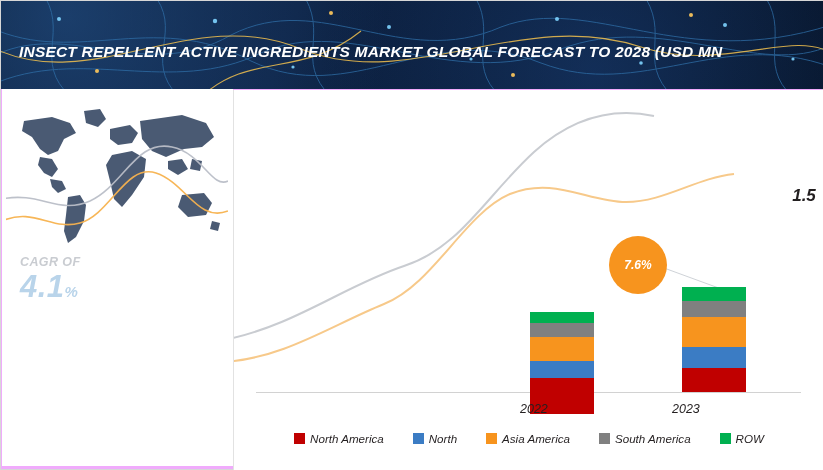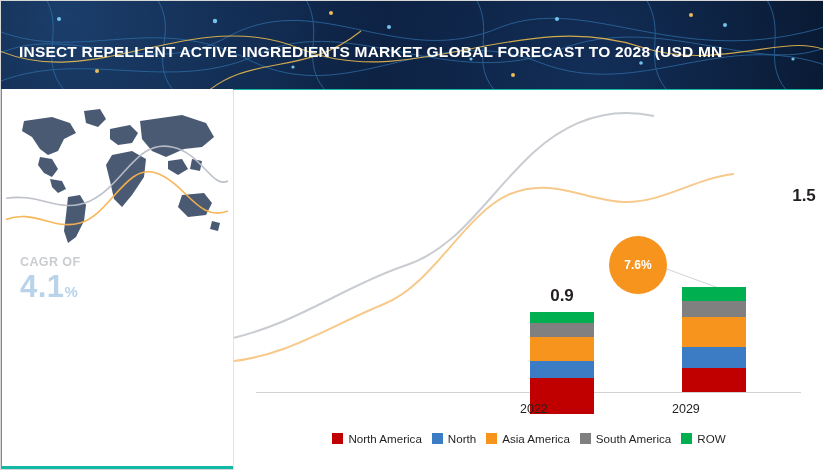--- a/index.html
+++ b/index.html
@@ -3,21 +3,21 @@
 <meta charset="utf-8">
 <style>
   html,body{margin:0;padding:0;}
   body{
     width:823px;height:470px;overflow:hidden;
     font-family:"Liberation Sans", sans-serif;
     background:#ffffff;
   }
   .frame{
     position:relative;width:823px;height:470px;box-sizing:border-box;
-    border:1px solid #d7d7d7;background:#14b8a6;
+    border:1px solid #d7d7d7;background:#f0abfc;font-style:italic;
   }
   
   .header{
     position:absolute;left:0;top:0;width:823px;height:88px;
     background:
       radial-gradient(circle at 8% 18%, rgba(40,90,150,.55) 0%, rgba(10,25,50,0) 42%),
       radial-gradient(circle at 72% 80%, rgba(30,70,130,.45) 0%, rgba(10,25,50,0) 45%),
       linear-gradient(110deg,#0a1a33 0%, #0d2142 35%, #0a1c38 60%, #08172e 100%);
     overflow:hidden;
   }
@@ -63,21 +63,21 @@
   .xlabel{
     position:absolute;color:#231f20;font-size:12.5px;top:312px;
   }
   .bubble{
     position:absolute;left:375px;top:146px;width:58px;height:58px;border-radius:50%;
     background:#f7941e;color:#ffffff;font-size:12px;font-weight:bold;
     display:flex;align-items:center;justify-content:center;
   }
   .legend{
     position:absolute;left:0;top:337px;width:590px;height:22px;
-    display:flex;align-items:center;justify-content:center;gap:10px;
+    display:flex;align-items:center;justify-content:center;gap:29px;
   }
   .lg{display:flex;align-items:center;gap:5px;}
   .sw{width:11px;height:11px;display:inline-block;}
   .lgtxt{font-size:11.6px;color:#231f20;}
 </style>
 </head>
 <body>
 
 <div class="frame">
 
@@ -163,38 +163,37 @@
     <svg class="plot" width="590" height="380" viewBox="0 0 590 380">
       <g fill="none" stroke-width="2">
         <path d="M-10,250 C60,236 110,196 170,176 C226,158 252,106 300,62 C340,26 382,18 420,26" stroke="#c9ccd1"></path>
         <path d="M-10,272 C50,268 96,236 150,214 C200,194 230,124 276,104 C320,86 354,112 392,112 C430,112 462,88 500,84" stroke="#f7c98a"></path>
       </g>
       <line x1="430" y1="178" x2="512" y2="208" stroke="#cfd3d8" stroke-width="1"></line>
     </svg>
 
     <div class="axis"></div>
 
-    <div class="bartotal" style="left:278px;top:196px;width:100px;">0.9</div>
     <div class="bar" style="left:296px;top:222px;width:64px;height:80px;">
       <div class="seg" style="top:0;height:11px;background:#00b050;"></div>
       <div class="seg" style="top:11px;height:14px;background:#808080;"></div>
       <div class="seg" style="top:25px;height:24px;background:#f7941e;"></div>
       <div class="seg" style="top:49px;height:17px;background:#3b7cc4;"></div>
       <div class="seg" style="top:66px;height:36px;background:#c00000;"></div>
     </div>
     <div class="xlabel" style="left:286px;width:84px;">2022</div>
 
     <div class="bar" style="left:448px;top:197px;width:64px;height:105px;">
       <div class="seg" style="top:0;height:14px;background:#00b050;"></div>
       <div class="seg" style="top:14px;height:16px;background:#808080;"></div>
       <div class="seg" style="top:30px;height:30px;background:#f7941e;"></div>
       <div class="seg" style="top:60px;height:21px;background:#3b7cc4;"></div>
       <div class="seg" style="top:81px;height:24px;background:#c00000;"></div>
     </div>
-    <div class="xlabel" style="left:438px;width:84px;">2029</div>
+    <div class="xlabel" style="left:438px;width:84px;">2023</div>
 
     <div class="bartotal" style="left:430px;top:96px;width:280px;">1.5</div>
 
     <div class="bubble">7.6%</div>
 
     <div class="legend">
       <div class="lg">
         <span class="sw" style="background:#c00000;"></span>
         <span class="lgtxt">North America</span>
       </div>

